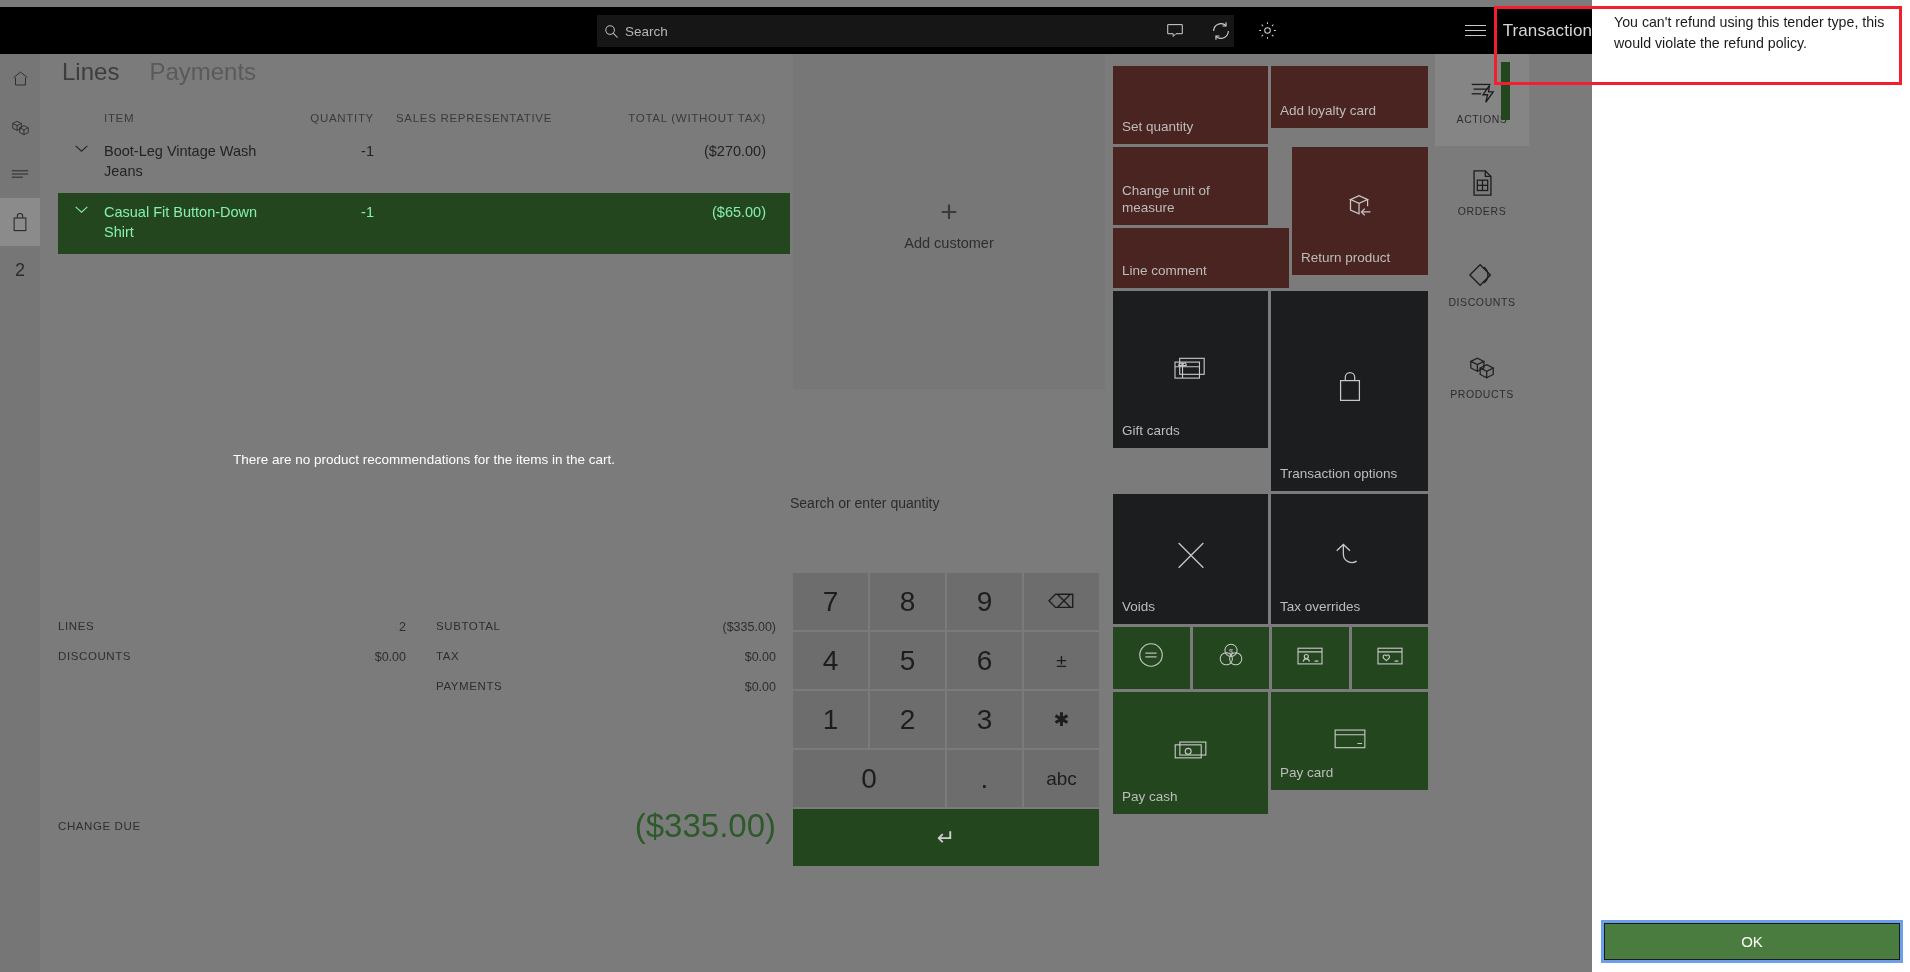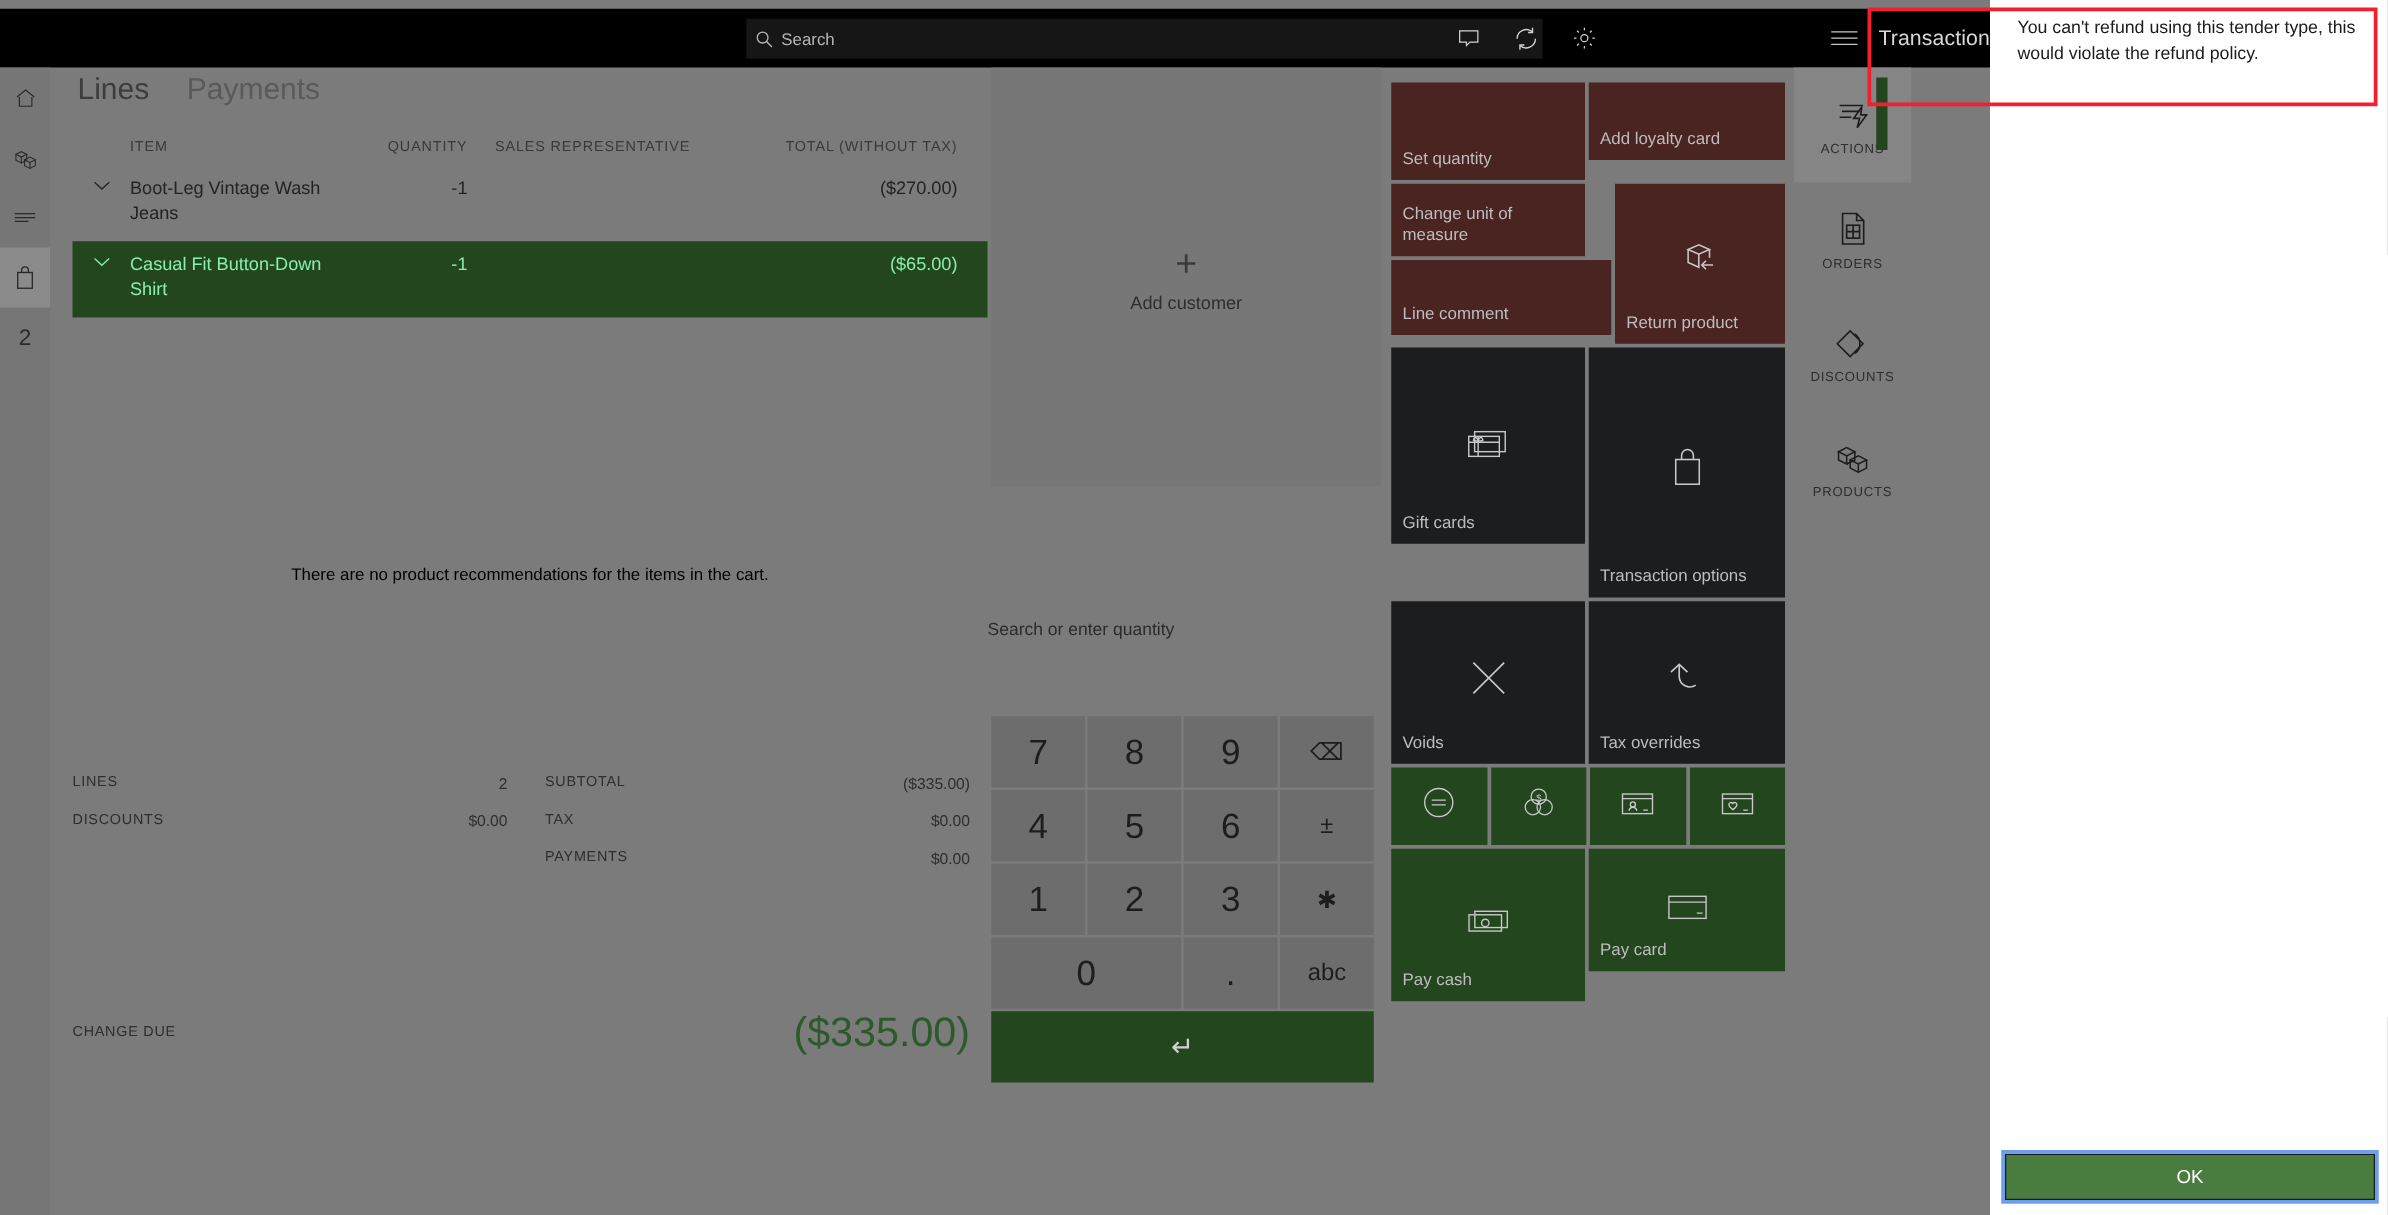--- a/index.html
+++ b/index.html
@@ -176,21 +176,21 @@
   .cart-row .c-item { line-height: 1.35; max-width: 230px; }
   .cart-row .c-qty { padding-top: 1px; }
   .cart-row .c-tot { padding-top: 1px; }
 
   .no-recs {
     position: absolute;
     left: 58px; top: 452px;
     width: 732px;
     text-align: center;
     font-size: 13.5px;
-    color: #000000;
+    color: #ffffff;
   }
 
   
   .totals {
     position: absolute;
     left: 58px; top: 612px;
     width: 732px;
     height: 240px;
   }
   .tot-grid {
@@ -604,21 +604,21 @@
         <div class="tile maroon" style="width:155px;height:78px;">
           <div class="t-label">Set quantity</div>
         </div>
         <div class="tile maroon" style="width:157px;height:62px;">
           <div class="t-label">Add loyalty card</div>
         </div>
       </div>
 
       <div class="tile-row" style="align-items:flex-start;">
         <div style="display:flex;flex-direction:column;gap:3px;">
-          <div class="tile maroon" style="width:155px;height:58px;">
+          <div class="tile maroon" style="width:155px;height:78px;">
             <div class="t-label">Change unit of measure</div>
           </div>
           <div class="tile maroon" style="width:176px;height:60px;">
             <div class="t-label">Line comment</div>
           </div>
         </div>
         <div class="tile maroon" style="width:157px;height:128px;">
           <div class="t-icon">
             <svg width="38" height="38" viewBox="0 0 40 40" fill="none" stroke="currentColor" stroke-width="1.3">
               <path d="M10 12 19 8l9 4-9 4z"></path>

